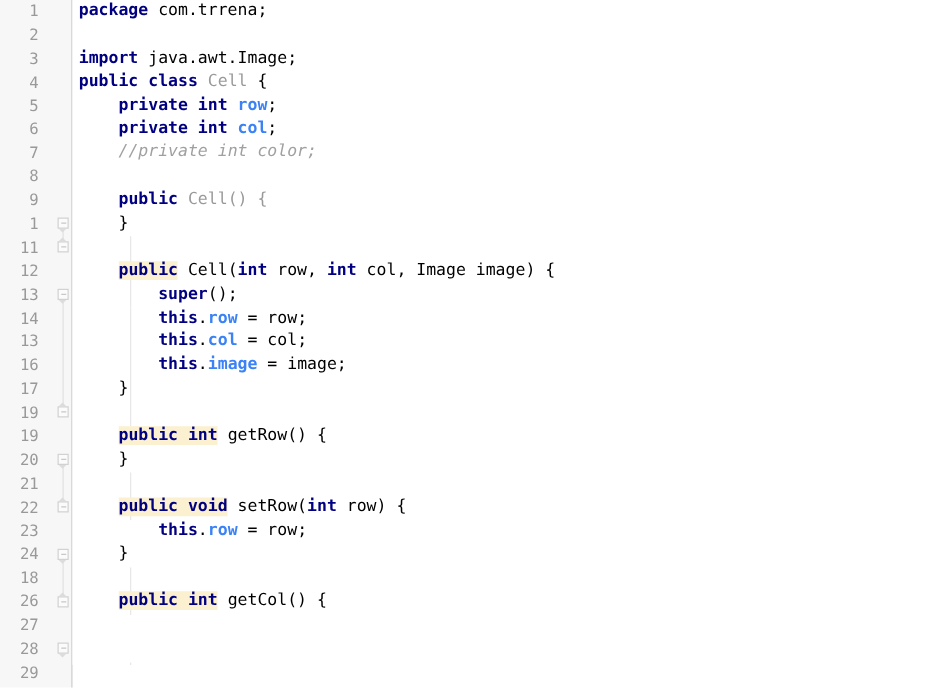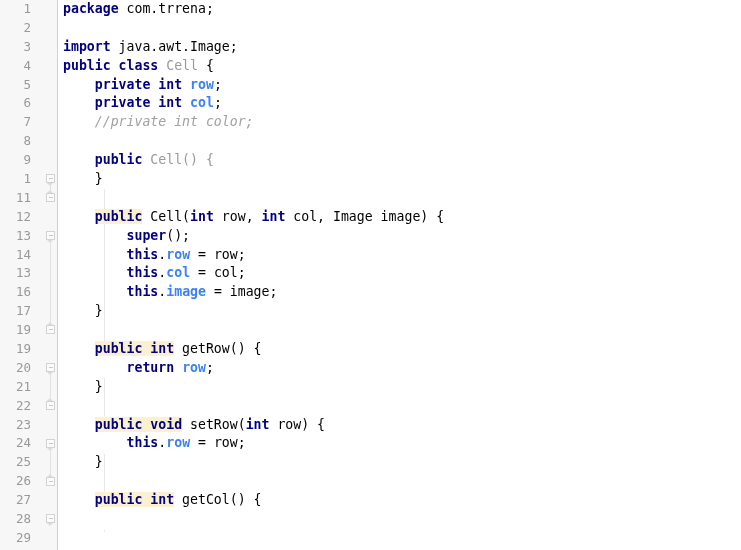--- a/index.html
+++ b/index.html
@@ -179,21 +179,21 @@
         <div class="gline">13</div>
         <div class="gline">16</div>
         <div class="gline">17</div>
         <div class="gline">19</div>
         <div class="gline">19</div>
         <div class="gline">20</div>
         <div class="gline">21</div>
         <div class="gline">22</div>
         <div class="gline">23</div>
         <div class="gline">24</div>
-        <div class="gline">25</div>
+        <div class="gline">18</div>
         <div class="gline">26</div>
         <div class="gline">27</div>
         <div class="gline">28</div>
         <div class="gline">29</div>
       </div>
     <div class="folds" id="fold-column">
         <div class="fold-rail" style="top: 179.1px; height: 18.9px;"></div>
         <div class="fold-rail" style="top: 235.8px; height: 94.5px;"></div>
         <div class="fold-rail" style="top: 368.1px; height: 37.8px;"></div>
         <div class="fold-rail" style="top: 443.7px; height: 37.8px;"></div>
@@ -247,21 +247,20 @@
         <div class="cline"><span class="ident">    }</span></div>
         <div class="cline">&nbsp;</div>
         <div class="cline"><span class="ident">    </span><span class="kw hl">public</span><span class="ident"> Cell(</span><span class="kw">int</span><span class="ident"> row, </span><span class="kw">int</span><span class="ident"> col, Image image) {</span></div>
         <div class="cline"><span class="ident">        </span><span class="kw">super</span><span class="ident">();</span></div>
         <div class="cline"><span class="ident">        </span><span class="kw">this</span><span class="ident">.</span><span class="field">row</span><span class="ident"> = row;</span></div>
         <div class="cline"><span class="ident">        </span><span class="kw">this</span><span class="ident">.</span><span class="field">col</span><span class="ident"> = col;</span></div>
         <div class="cline"><span class="ident">        </span><span class="kw">this</span><span class="ident">.</span><span class="field">image</span><span class="ident"> = image;</span></div>
         <div class="cline"><span class="ident">    }</span></div>
         <div class="cline">&nbsp;</div>
         <div class="cline"><span class="ident">    </span><span class="kw hl">public int</span><span class="ident"> getRow() {</span></div>
-        <div class="cline"><span class="ident">        </span><span class="kw">return</span><span class="ident"> </span><span class="field">row</span><span class="ident">;</span></div>
         <div class="cline"><span class="ident">    }</span></div>
         <div class="cline">&nbsp;</div>
         <div class="cline"><span class="ident">    </span><span class="kw hl">public void</span><span class="ident"> setRow(</span><span class="kw">int</span><span class="ident"> row) {</span></div>
         <div class="cline"><span class="ident">        </span><span class="kw">this</span><span class="ident">.</span><span class="field">row</span><span class="ident"> = row;</span></div>
         <div class="cline"><span class="ident">    }</span></div>
         <div class="cline">&nbsp;</div>
         <div class="cline"><span class="ident">    </span><span class="kw hl">public int</span><span class="ident"> getCol() {</span></div>
       </div>
   </div>
 

